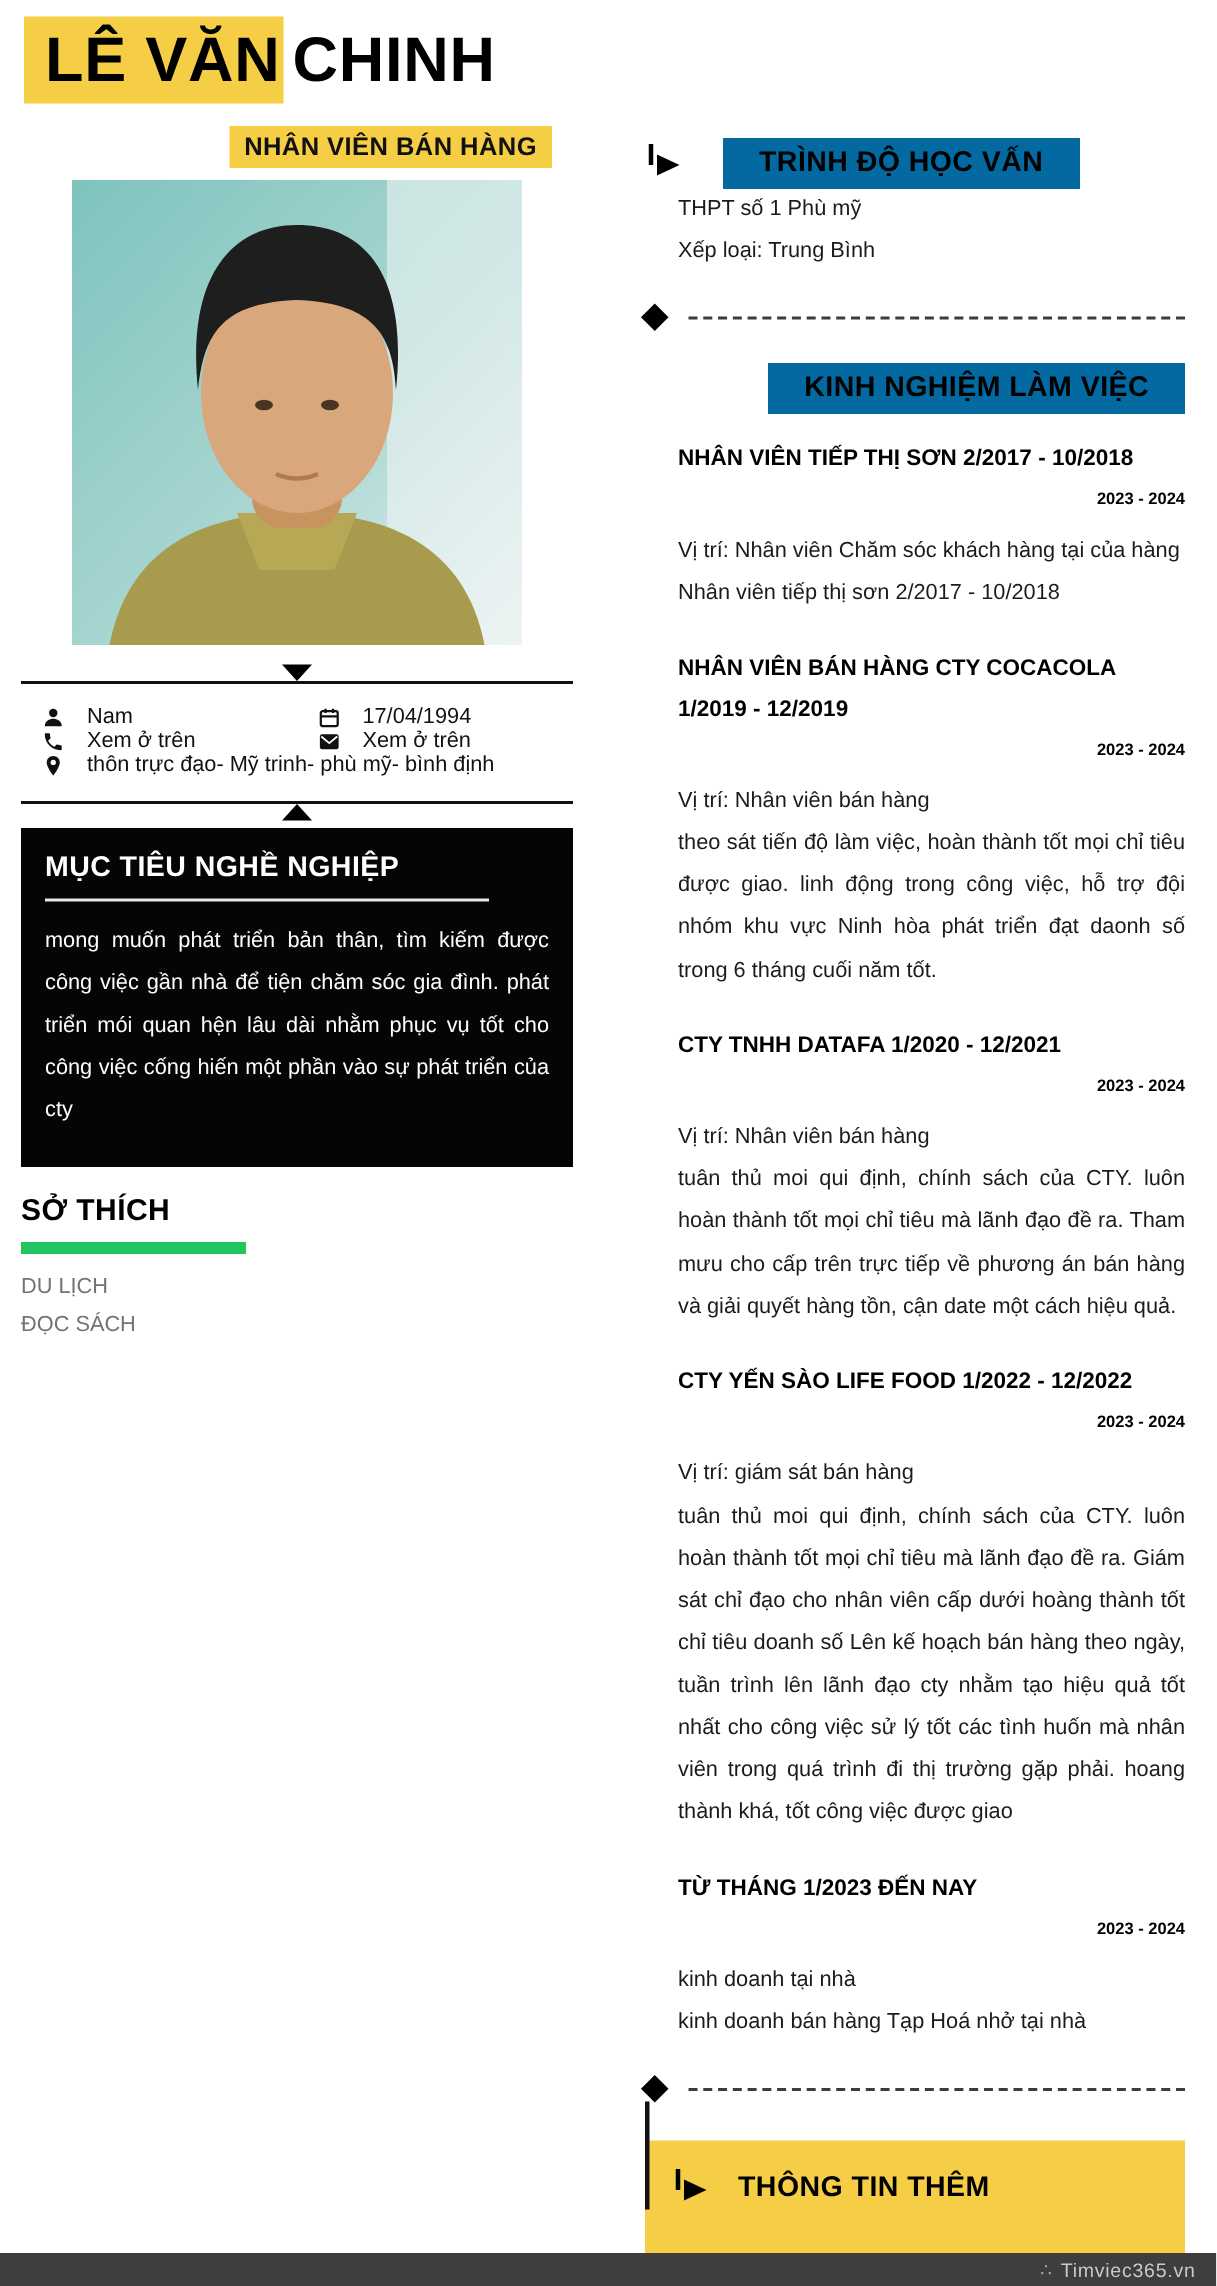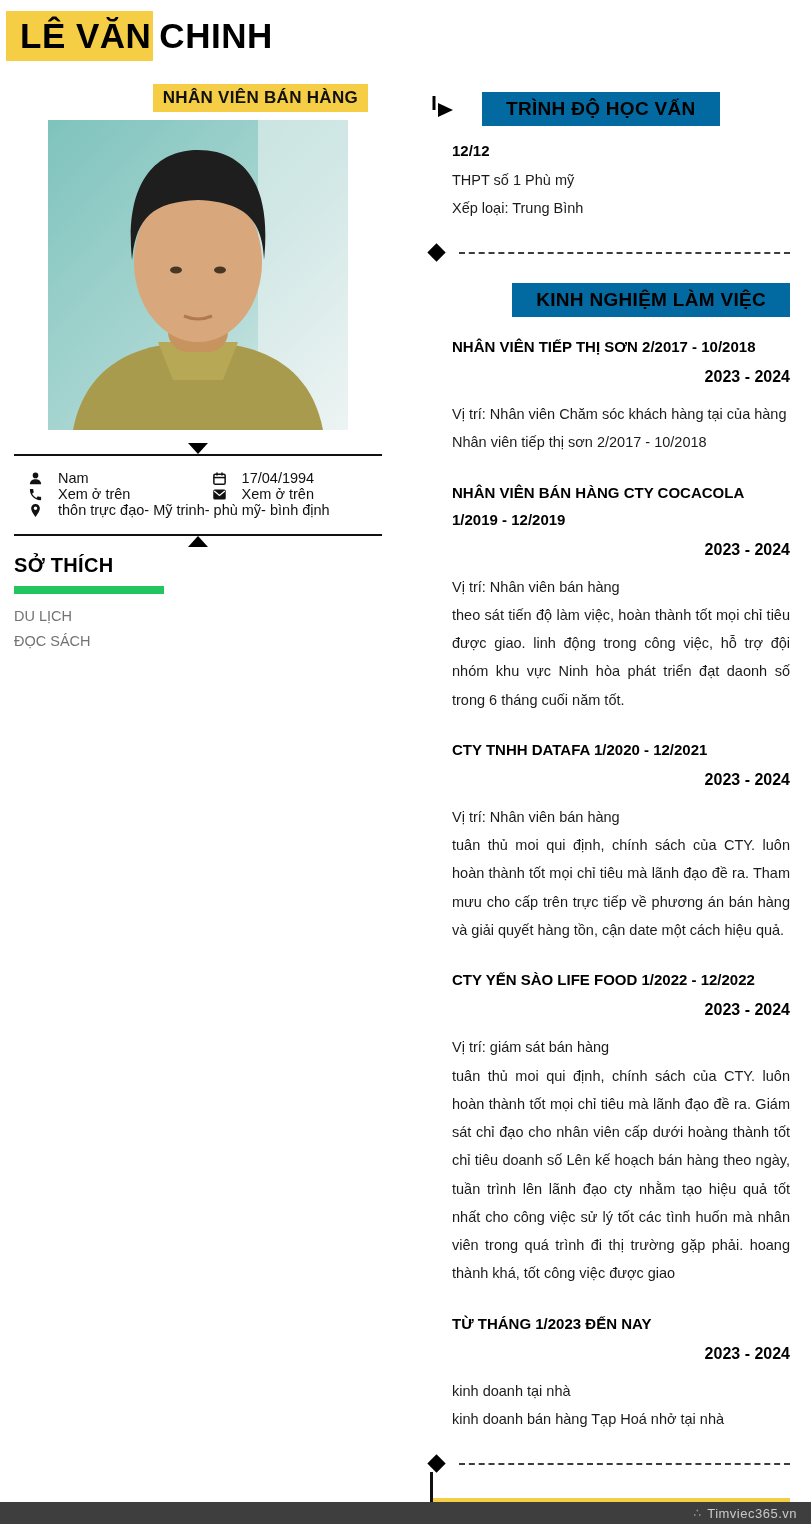--- a/index.html
+++ b/index.html
@@ -1,20 +1,20 @@
 <!DOCTYPE html>
 <html><head>
 <meta charset="utf-8">
 <style>
   * { box-sizing: border-box; margin: 0; padding: 0; }
   body { margin: 0; background: #ffffff; font-family: "Liberation Sans", sans-serif; }
   .page { position: relative; width: 811px; height: 1524px; background: #fff; overflow: hidden; color: #1c1c1c; }
 
   
-  .name { position: absolute; top: 16px; left: 6px; font-size: 35px; font-weight: 800; letter-spacing: .5px; color: #000; white-space: nowrap; }
+  .name { position: absolute; top: 16px; left: 16px; font-size: 42px; font-weight: 800; letter-spacing: .5px; color: #000; white-space: nowrap; }
   .name .hl-part { background: #F6CE45; padding: 5px 2px 6px 14px; }
   .name .rest-part { padding: 5px 6px 6px 6px; }
 
   
   .left-col { position: absolute; left: 14px; top: 84px; width: 368px; display: flex; flex-direction: column; }
   .job-title { align-self: flex-end; margin-right: 14px; background: #F6CE45; font-weight: 700; font-size: 17px; padding: 4px 10px; color: #111; letter-spacing: .3px; }
   .photo { align-self: center; margin-top: 8px; width: 300px; height: 310px; }
   .photo svg { display: block; width: 100%; height: 100%; }
 
   .contact { margin-top: 24px; position: relative; padding: 12px 0 14px; border-top: 2px solid #111; border-bottom: 2px solid #111; }
@@ -47,21 +47,21 @@
   .edu-degree { font-weight: 700; font-size: 15px; margin: 16px 0 8px; color: #000; }
   .edu-line { font-size: 14.5px; line-height: 1.9; color: #1b1b1b; }
 
   .divider { display: flex; align-items: center; margin: 24px 0; }
   .divider .diamond { width: 13px; height: 13px; background: #000; transform: rotate(45deg); margin-right: 16px; flex: 0 0 auto; }
   .divider .dash { flex: 1; border-top: 2px dashed #3c3c3c; }
 
   .job { margin-top: 22px; padding-left: 22px; }
   .job.first { margin-top: 16px; }
   .job-head { font-weight: 700; font-size: 15px; line-height: 1.8; color: #000; }
-  .job-period { text-align: right; font-weight: 700; font-size: 16px; margin: 8px 0 14px; color: #000; }
+  .job-period { text-align: right; font-weight: 700; font-size: 11px; margin: 8px 0 14px; color: #000; }
   .job-role, .job-desc { font-size: 14.5px; line-height: 1.95; text-align: justify; color: #1b1b1b; }
 
   .more-info { margin-top: 28px; background: #F6CE45; min-height: 132px; padding: 18px 18px; position: relative; }
   .more-info::before { content: ""; position: absolute; left: 0; top: -26px; width: 3px; height: 72px; background: #111; }
   .more-info .sec-head { margin-bottom: 14px; }
   .more-info .mi-title { font-size: 19px; font-weight: 800; color: #000; margin-left: 20px; letter-spacing: .3px; }
 
   
   .footer { position: absolute; left: 0; bottom: 0; width: 100%; height: 22px; background: #3e3e3e; display: flex; align-items: center; justify-content: flex-end; padding-right: 14px; }
   .footer .logo { color: #aaaaaa; margin-right: 6px; font-size: 12px; }
@@ -135,41 +135,44 @@
         <div class="contact-item full">
           <svg viewBox="0 0 24 24">
               <path d="M12 1.5C8 1.5 5 4.5 5 8.5c0 5.2 7 14 7 14s7-8.8 7-14c0-4-3-7-7-7zm0 9.8a2.8 2.8 0 1 1 0-5.6 2.8 2.8 0 0 1 0 5.6z" fill="#111"></path>
             </svg>
           <span>thôn trực đạo- Mỹ trinh- phù mỹ- bình định</span>
         </div>
       </div>
       <div class="tri-up"></div>
     </div>
 
+    <section class="objective">
+      <h2>MỤC TIÊU NGHỀ NGHIỆP</h2>
+      <p>mong muốn phát triển bản thân, tìm kiếm được công việc gần nhà để tiện chăm sóc gia đình. phát triển mói quan hện lâu dài nhằm phục vụ tốt cho công việc cống hiến một phần vào sự phát triển của cty</p>
+    </section>
 
     <section class="hobbies">
       <h2>SỞ THÍCH</h2>
       <div class="hobby">DU LỊCH</div>
       <div class="hobby">ĐỌC SÁCH</div>
     </section>
 
   </div>
 
   <div class="right-col">
 
     <section>
       <div class="sec-head edu-head">
         <svg class="arrow-icon" width="24" height="28" viewBox="0 0 24 28">
           <path d="M4,1 L4,15" stroke="#000" stroke-width="3" fill="none"></path>
           <polygon points="8,8 23,15 8,22" fill="#000"></polygon>
         </svg>
         <span class="sec-title">TRÌNH ĐỘ HỌC VẤN</span>
       </div>
       <div class="edu-body">
-        <div class="edu-degree">12/12</div>
         <div class="edu-line">THPT số 1 Phù mỹ</div>
         <div class="edu-line">Xếp loại: Trung Bình</div>
       </div>
     </section>
 
     <div class="divider">
       <span class="diamond"></span>
       <span class="dash"></span>
     </div>
 

